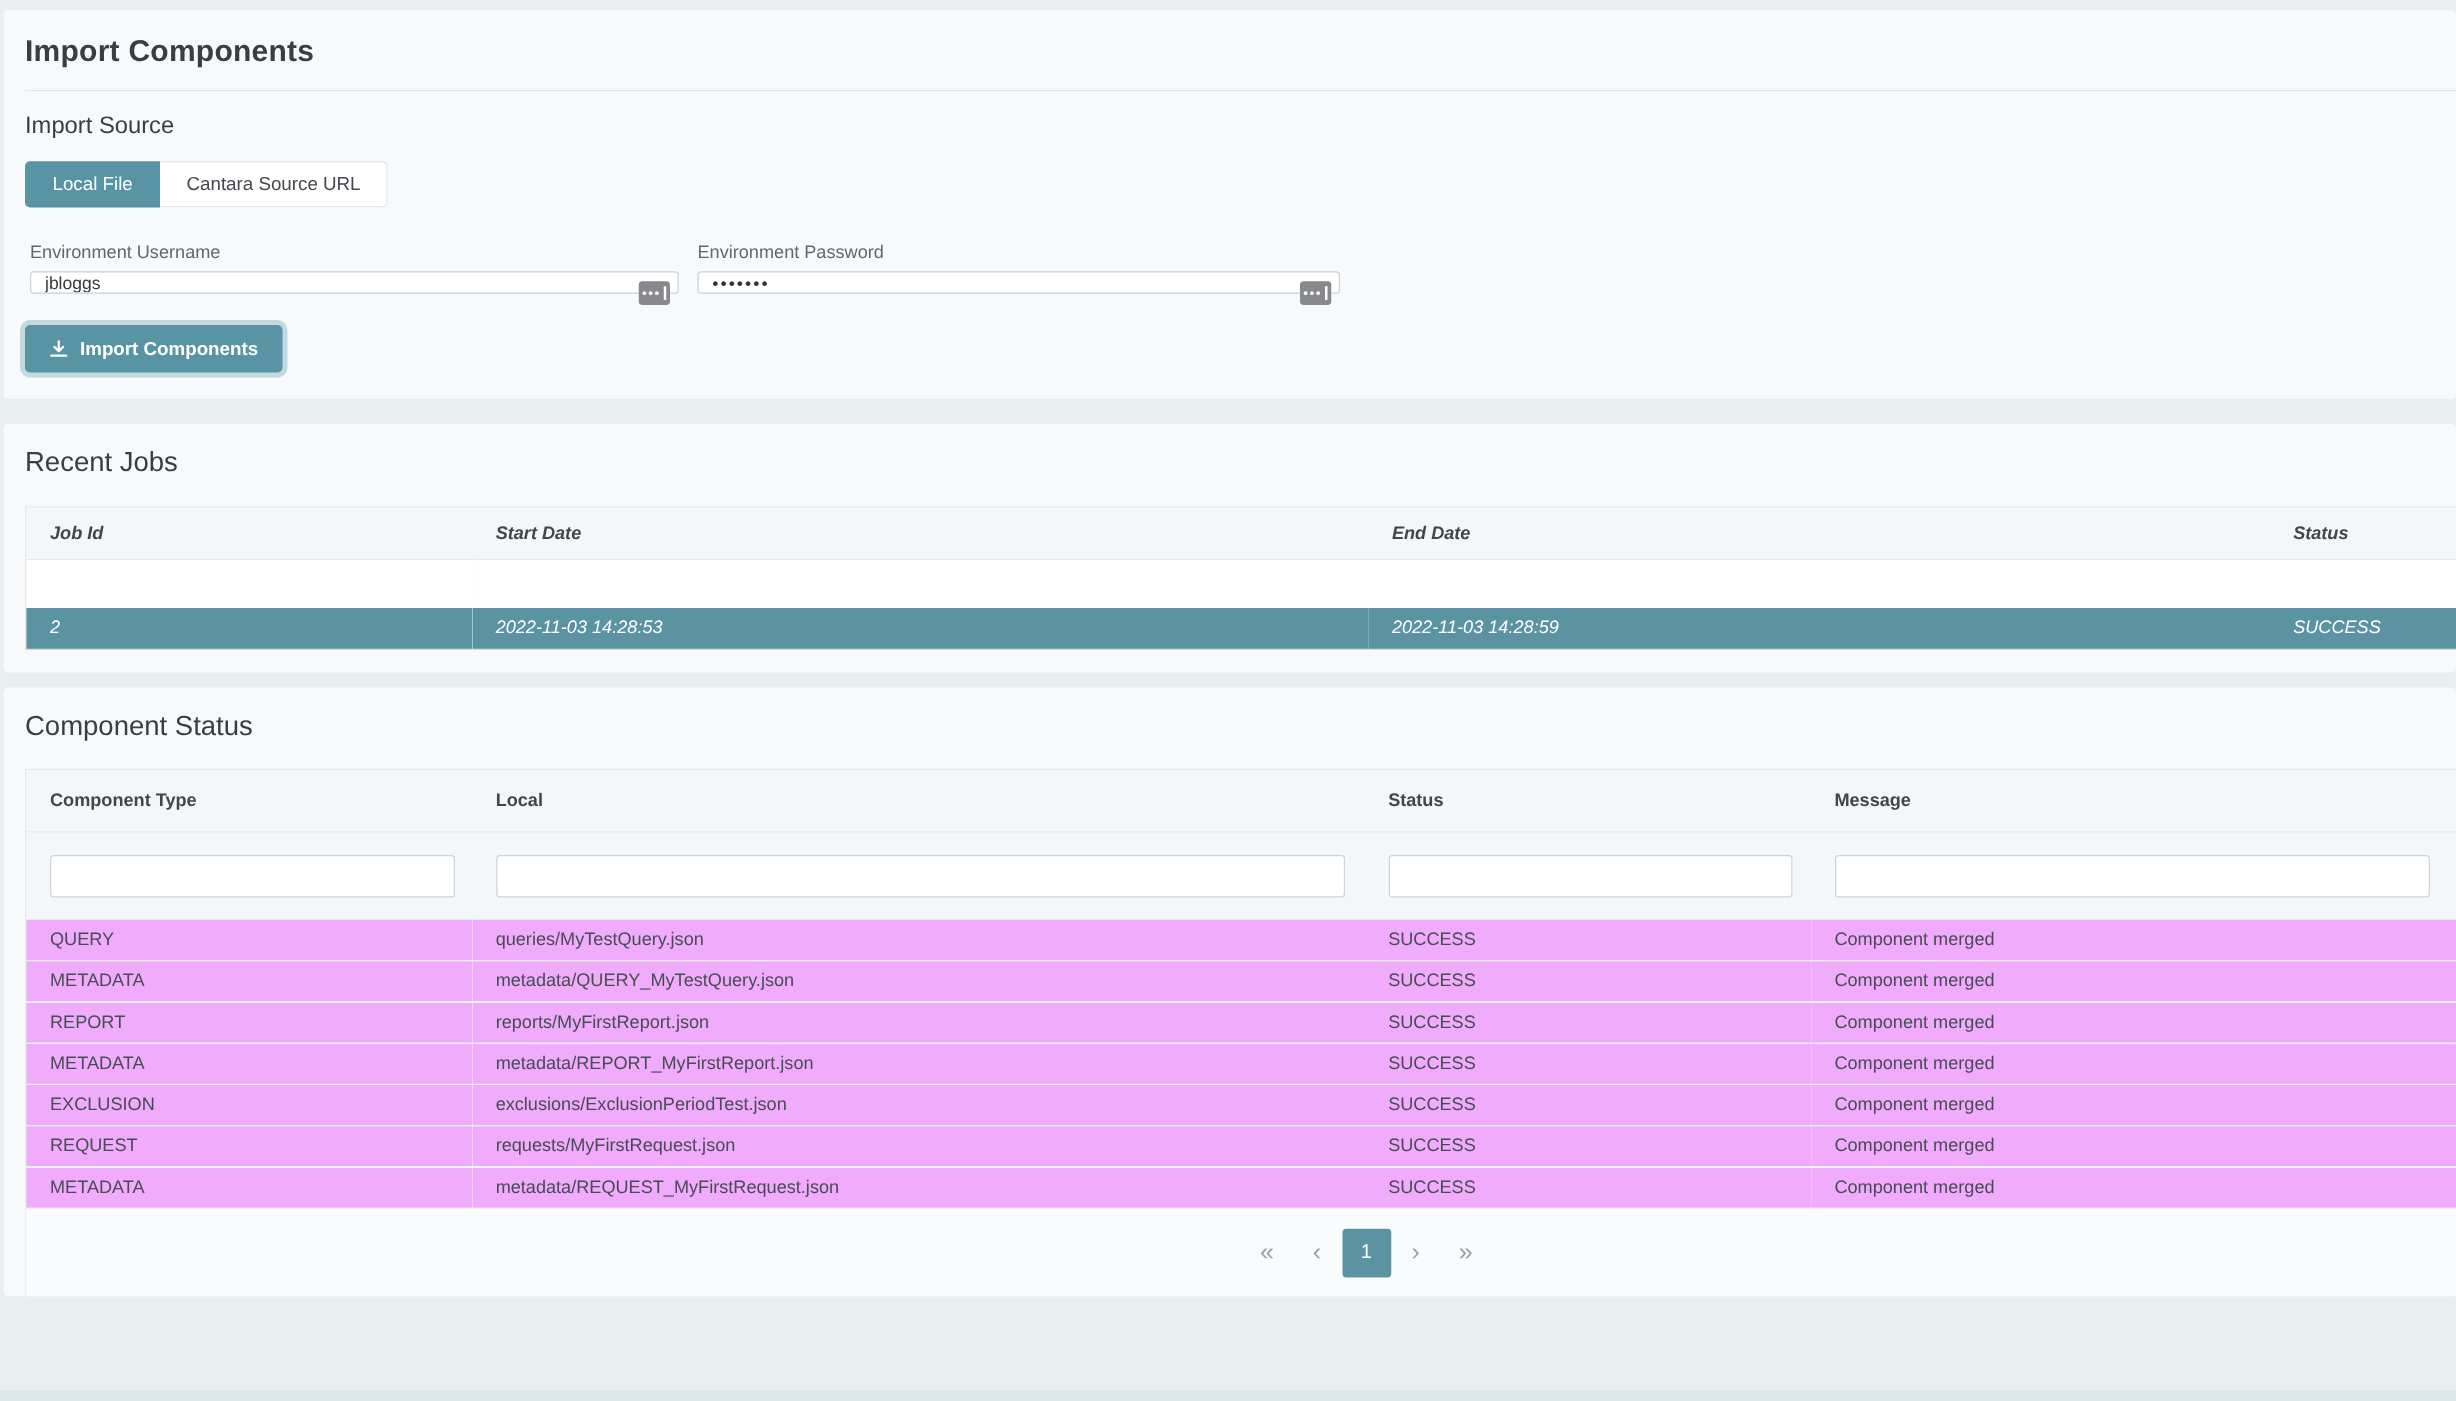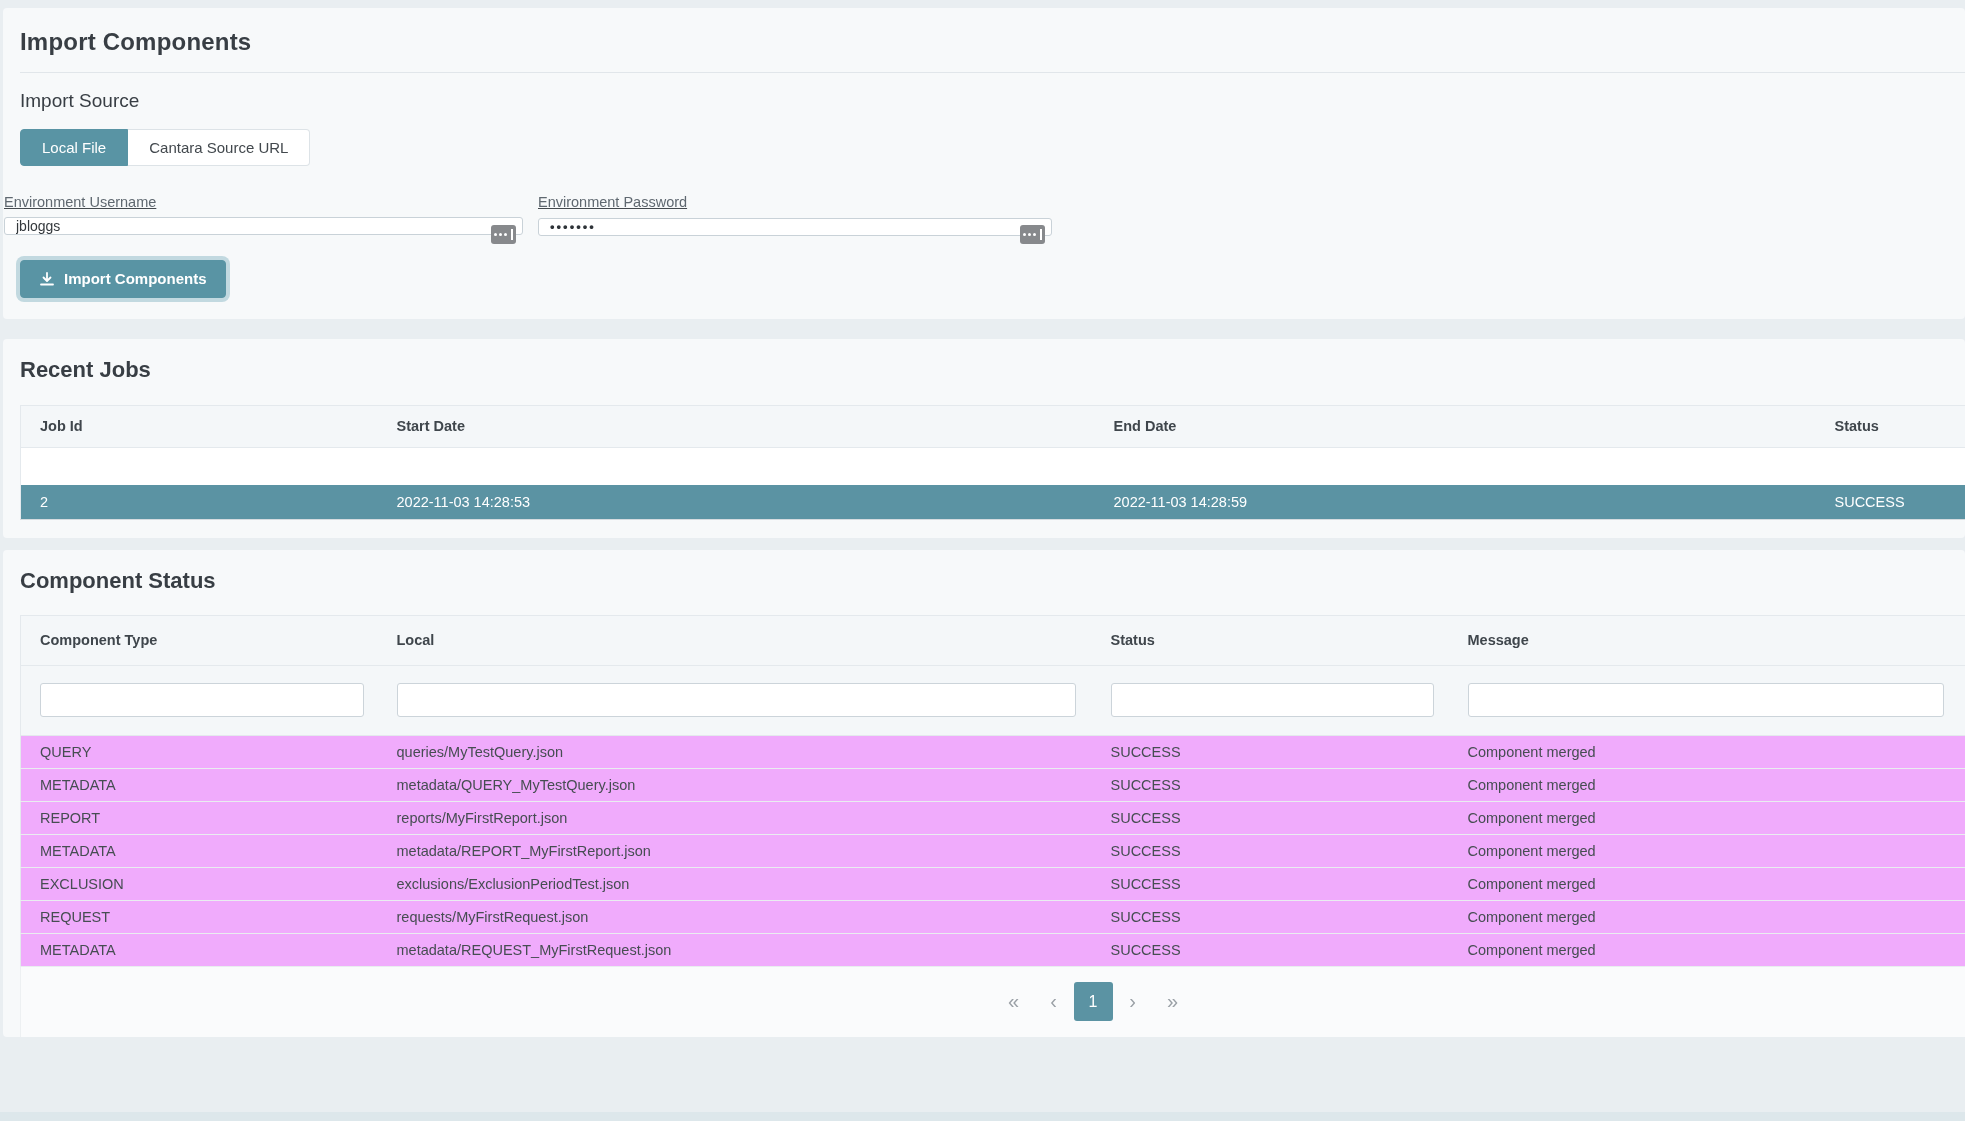--- a/index.html
+++ b/index.html
@@ -36,21 +36,21 @@
   .tab {
     height:37px; display:flex; align-items:center; padding:0 21px;
     font-size:15px; cursor:pointer; border:1px solid #dde3e7; background:#ffffff; color:#42484d;text-align:right;
   }
   .tab.active {
     background:#5994a4; color:#ffffff; border-color:#5994a4;
     border-radius:4px 0 0 4px;
   }
   .tab.inactive { border-left:none; border-radius:0 4px 4px 0; }
 
-  .form-row { display:flex; margin-left:1px; margin-top:28px;text-decoration:underline; }
+  .form-row { display:flex; margin-left:21px; margin-top:28px; }
   .field { display:flex; flex-direction:column; }
   .field + .field { margin-left:15px; }
   .field-label { font-size:14.5px; color:#5f6870; margin-bottom:7px; }
   .text-input {
     height:18px; background:#ffffff; border:1px solid #c9d2d8; border-radius:3px;
     font-family:"Liberation Sans", sans-serif;
     font-size:14px; color:#33383c; padding:0 36px 0 11px; outline:none;
     position:relative;
   }
   .input-wrap { position:relative; }
@@ -72,33 +72,33 @@
     border:1px solid #5994a4; border-radius:4px;
     font-family:"Liberation Sans", sans-serif;
     font-size:15px; font-weight:600;
     display:inline-flex; align-items:center; gap:9px;
     cursor:pointer;
     box-shadow:0 0 0 4px #c2d9e0;
   }
   .dl-icon { display:inline-flex; }
 
   
-  h2.section-title { margin:0; padding:18px 0 0 17px; font-size:22px; font-weight:700; color:#383e44; }
+  h2.section-title { margin:0; padding:18px 0 0 17px; font-size:22px; font-weight:400; color:#383e44; }
 
   #jobs-card { margin-bottom:12px; padding-bottom:18px; }
 
   table.grid { border-collapse:collapse; table-layout:fixed; width:1945px; margin-left:17px; }
   table.grid th, table.grid td {
     text-align:left; padding:0 0 0 19px; font-size:14.5px; overflow:hidden; white-space:nowrap;
   }
   table.grid th { font-weight:700; color:#3f464c; }
   .grid-outline { border-top:1px solid #e4e9ed; border-left:1px solid #e4e9ed; }
 
   
-  #jobs-table { margin-top:22px; }
+  #jobs-table { margin-top:22px;font-style:italic; }
   #jobs-table thead tr { height:42px; background:#f4f7f9; border-bottom:1px solid #e4e9ed; }
   #jobs-table tr.empty-row { height:38px; background:#ffffff; }
   #jobs-table tr.selected-row { height:34px; background:#5b93a3; border-bottom:1px solid #d5dbdf; }
   #jobs-table tr.selected-row td { color:#ffffff; }
 
   
   #components-table { margin-top:21px; }
   #components-table thead tr.head-row { height:50px; background:#f4f7f9; }
   #components-table thead tr.filter-row { height:70px; background:#f4f7f9; border-bottom:1px solid #e4e9ed; }
   #components-table thead tr.filter-row { border-top:1px solid #e4e9ed; }

